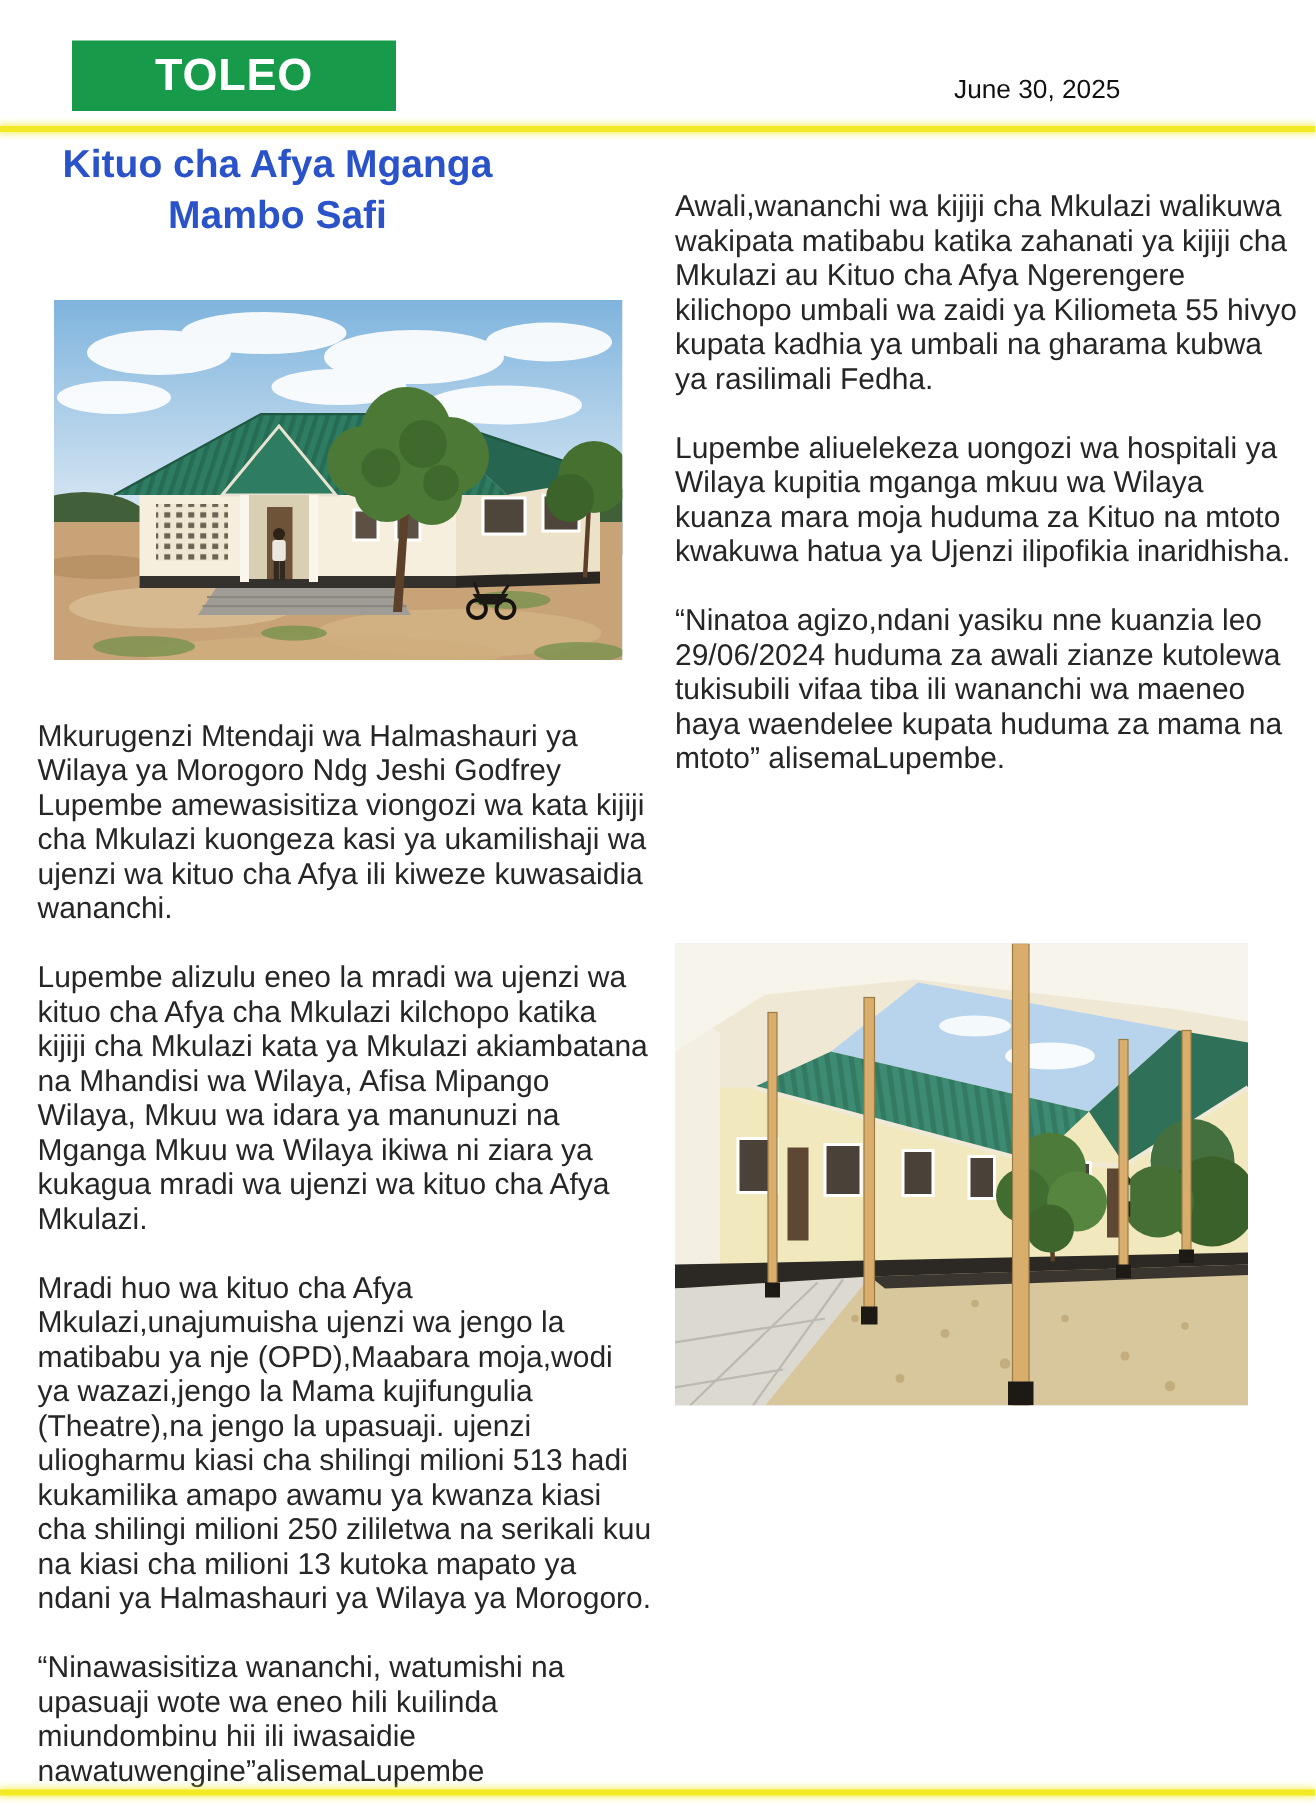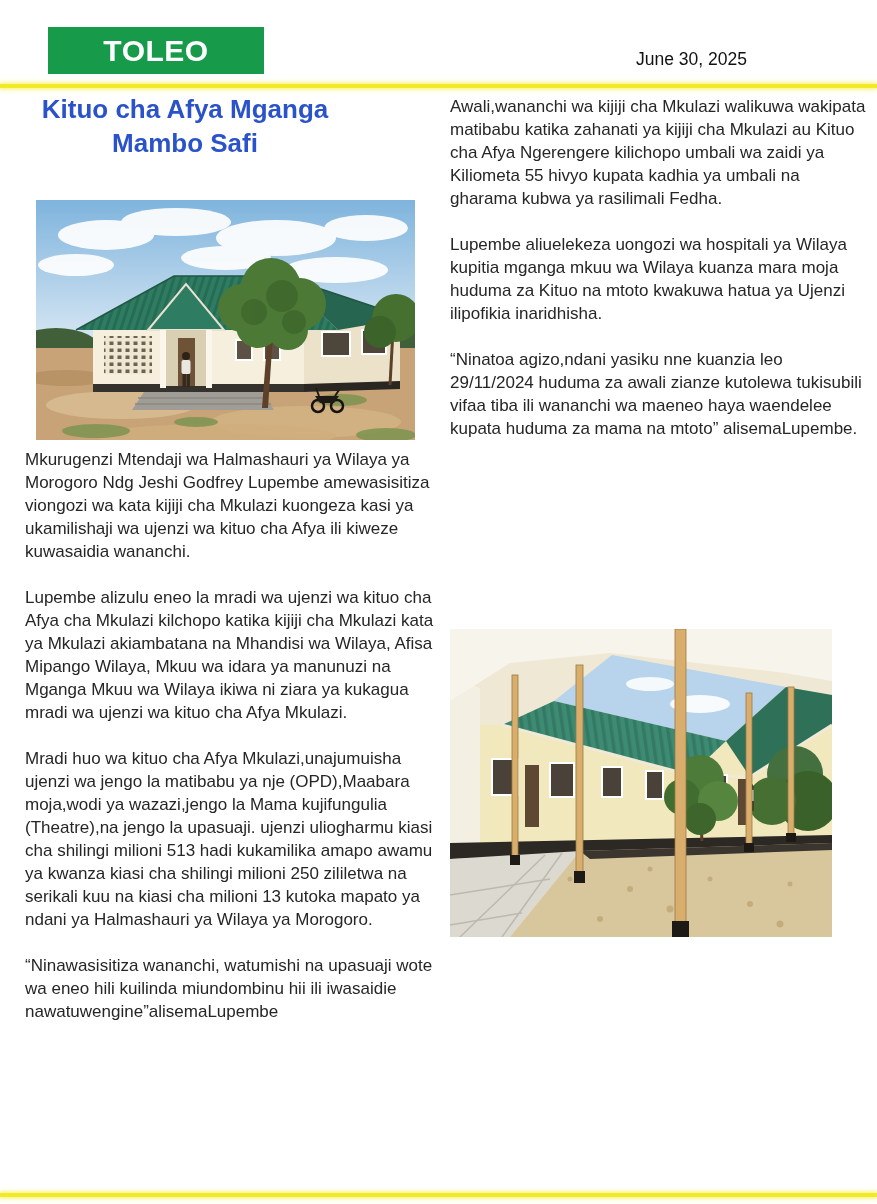--- a/index.html
+++ b/index.html
@@ -58,22 +58,23 @@
   .photo {
     position: absolute;
     overflow: hidden;
     background: #dfe8ef;
   }
   .photo svg { display: block; width: 100%; height: 100%; }
   .photo1 { left: 36px;  top: 200px; width: 379px; height: 240px; }
   .photo2 { left: 450px; top: 629px; width: 382px; height: 308px; }
   .col {
     position: absolute;
-    font-size: 17px;
+    font-size: 20px;
     line-height: 23px;
+    margin-top: 32px;
   }
   .col p { margin-bottom: 23px; }
   .left-text  { left: 25px;  top: 448px; width: 410px; }
   .right-text-top    { left: 450px; top: 95px;  width: 416px; }
   .right-text-bottom { left: 450px; top: 942px; width: 416px; }
 </style>
 </head>
 <body>
 
 <div class="page">
@@ -196,21 +197,21 @@
   <div class="col left-text">
     <p>Mkurugenzi Mtendaji wa Halmashauri ya Wilaya ya  Morogoro Ndg Jeshi Godfrey Lupembe amewasisitiza viongozi wa kata kijiji cha Mkulazi kuongeza kasi ya ukamilishaji wa ujenzi wa kituo cha Afya ili kiweze kuwasaidia wananchi.</p>
     <p>Lupembe alizulu eneo la mradi wa ujenzi wa kituo cha Afya cha Mkulazi kilchopo katika kijiji cha Mkulazi kata ya Mkulazi akiambatana na Mhandisi wa Wilaya, Afisa Mipango  Wilaya, Mkuu wa idara ya manunuzi na Mganga Mkuu wa Wilaya ikiwa ni ziara ya kukagua mradi wa ujenzi wa kituo cha Afya Mkulazi.</p>
     <p>Mradi huo wa kituo cha Afya Mkulazi,unajumuisha ujenzi wa jengo la matibabu ya nje (OPD),Maabara moja,wodi ya wazazi,jengo la Mama kujifungulia (Theatre),na jengo la upasuaji. ujenzi uliogharmu kiasi cha shilingi milioni 513 hadi kukamilika amapo awamu ya kwanza kiasi cha shilingi milioni 250 zililetwa na serikali kuu na kiasi cha milioni 13 kutoka mapato ya ndani ya Halmashauri ya Wilaya ya Morogoro.</p>
     <p>“Ninawasisitiza wananchi, watumishi na upasuaji wote wa eneo hili kuilinda miundombinu hii ili iwasaidie nawatuwengine”alisemaLupembe</p>
   </div>
 
   <div class="col right-text-top">
     <p>Awali,wananchi wa kijiji cha Mkulazi walikuwa wakipata matibabu katika zahanati ya kijiji cha  Mkulazi au Kituo cha Afya Ngerengere kilichopo umbali wa zaidi ya Kiliometa 55 hivyo kupata kadhia ya umbali na gharama kubwa ya rasilimali Fedha.</p>
     <p>Lupembe aliuelekeza uongozi wa hospitali ya Wilaya kupitia mganga mkuu wa Wilaya kuanza mara moja huduma za Kituo na mtoto kwakuwa hatua ya Ujenzi ilipofikia inaridhisha.</p>
-    <p>“Ninatoa agizo,ndani yasiku nne kuanzia leo 29/11/2024 huduma za awali zianze kutolewa tukisubili vifaa tiba ili wananchi wa maeneo haya waendelee kupata huduma za mama na mtoto” alisemaLupembe.</p>
+    <p>“Ninatoa agizo,ndani yasiku nne kuanzia leo 29/06/2024 huduma za awali zianze kutolewa tukisubili vifaa tiba ili wananchi wa maeneo haya waendelee kupata huduma za mama na mtoto” alisemaLupembe.</p>
   </div>
 
   <figure class="photo photo2">
     <svg viewBox="0 0 382 308" preserveAspectRatio="none">
       <defs>
         <pattern id="roof2" width="8" height="8" patternUnits="userSpaceOnUse" patternTransform="rotate(-8)">
           <rect width="8" height="8" fill="#3e8b73"></rect>
           <rect width="3.5" height="8" fill="#347a63"></rect>
         </pattern>
       </defs>

